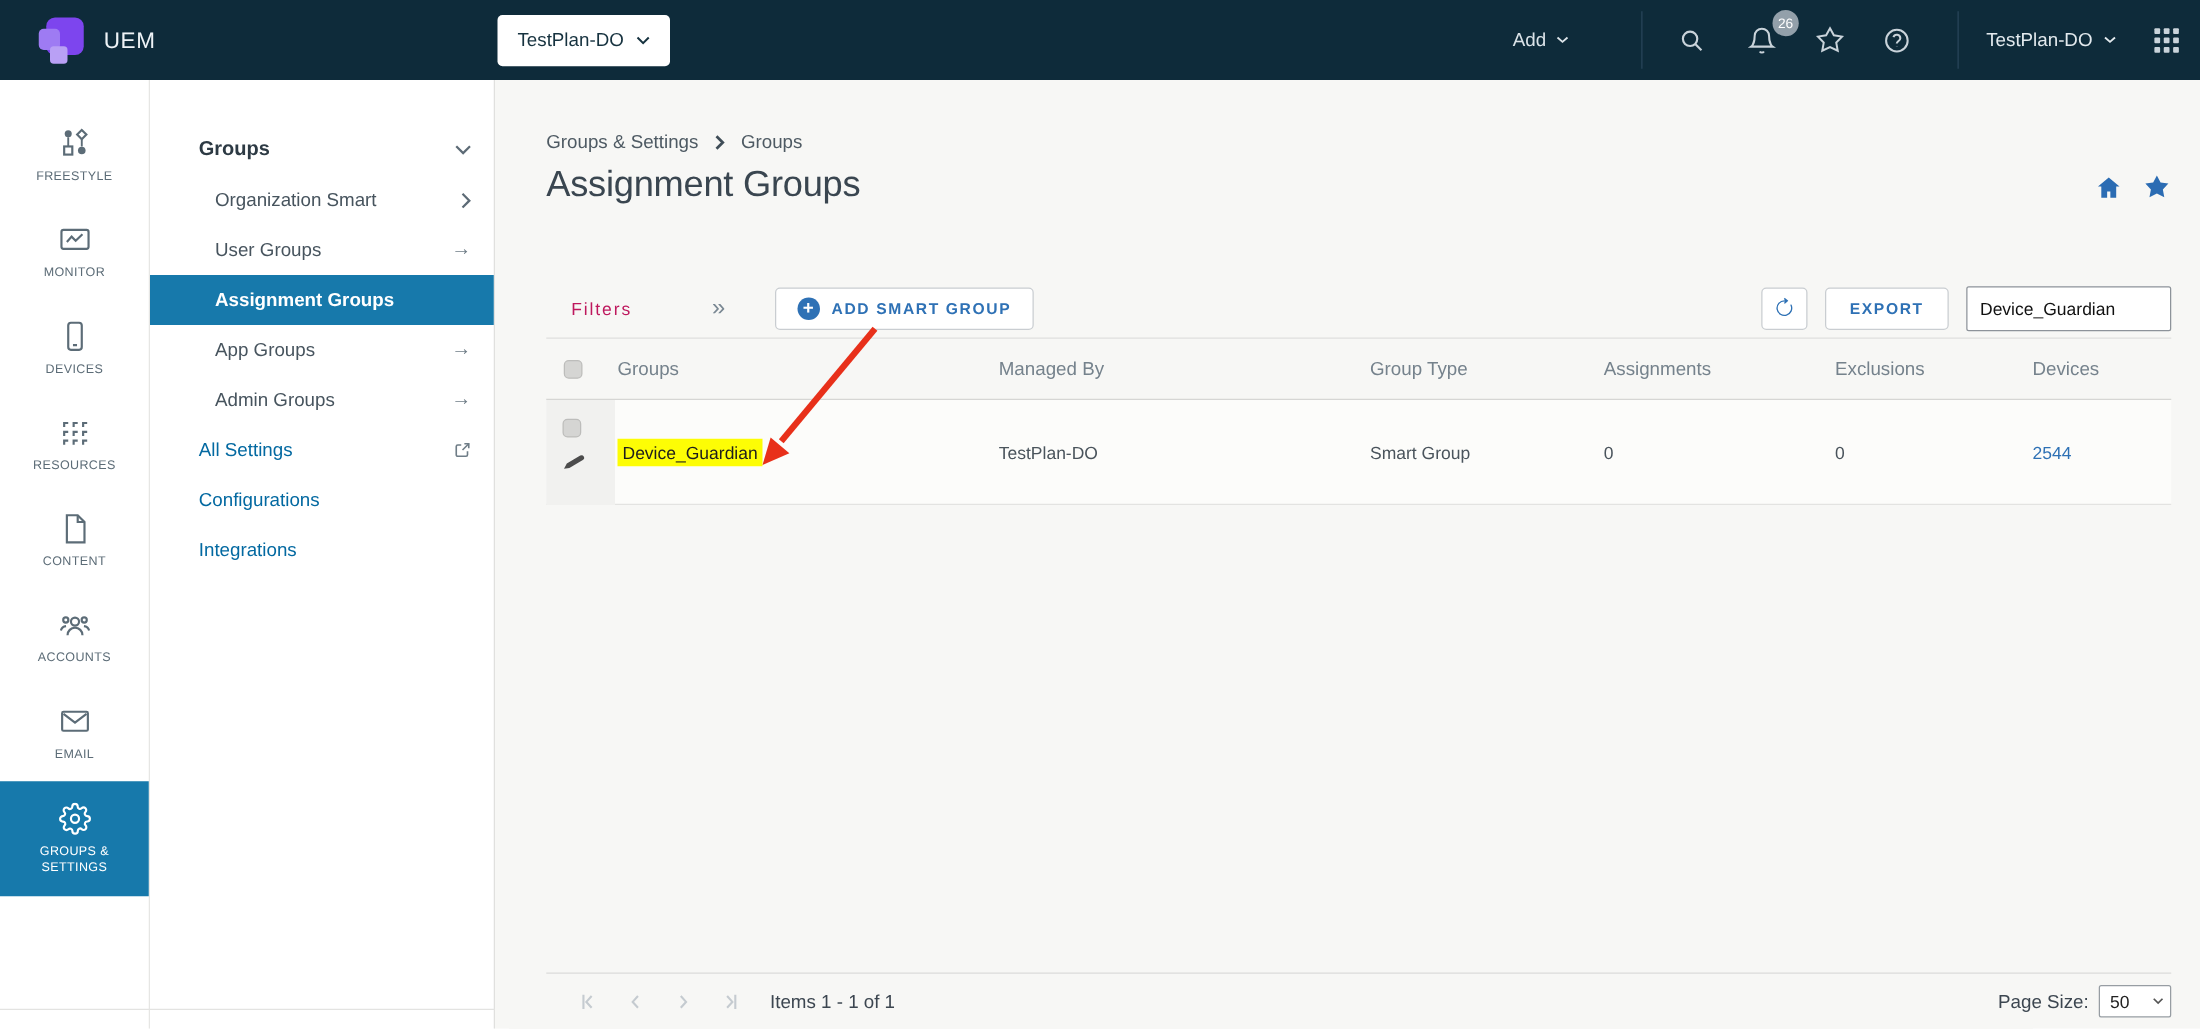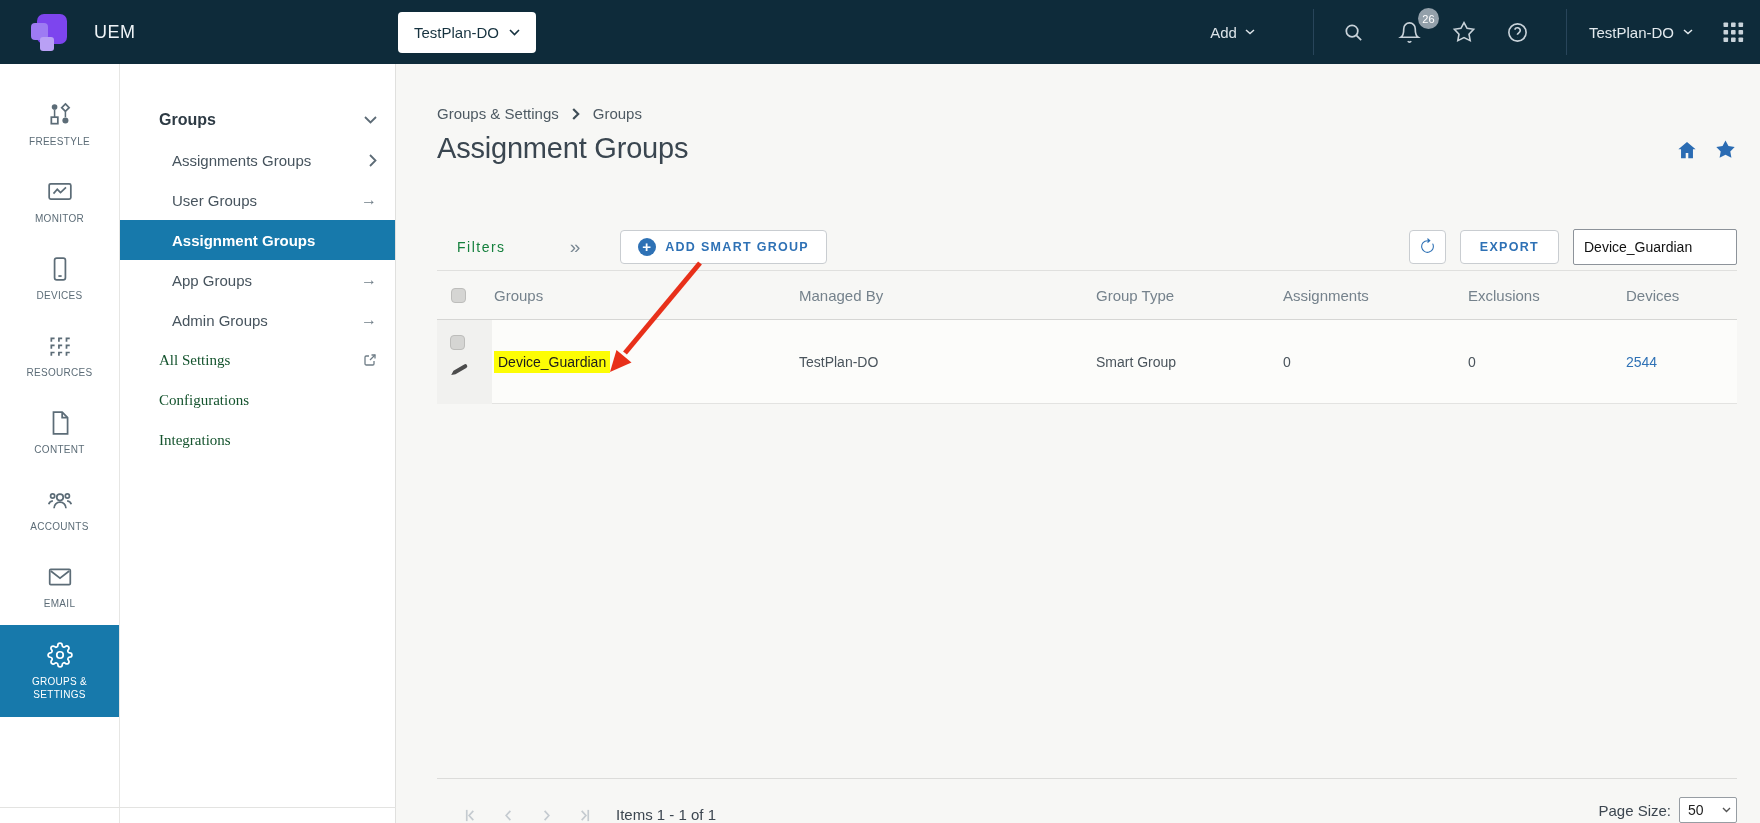--- a/index.html
+++ b/index.html
@@ -1,21 +1,21 @@
 <!DOCTYPE html>
 <html><head>
 <meta charset="utf-8">
 <style>
   * { box-sizing: border-box; margin: 0; padding: 0; }
   html, body { width: 1760px; height: 823px; font-family: "Liberation Sans", sans-serif; background: #fff; }
   .app { position: relative; width: 1760px; height: 823px; overflow: hidden; }
 
   
   .topbar { position: relative; height: 64px; background: #0e2b3a; display: flex; align-items: center; z-index: 10; }
-  .brand { display: flex; align-items: center; gap: 24px; padding-left: 30px; width: 398px; }
+  .brand { display: flex; align-items: center; gap: 13px; padding-left: 30px; width: 398px; }
   .logo { position: relative; width: 40px; height: 42px; cursor: pointer; }
   .logo .sq1 { position: absolute; left: 7px; top: 3px; width: 30px; height: 30px; background: #7d45ee; border-radius: 7px; }
   .logo .sq2 { position: absolute; left: 1px; top: 12px; width: 17px; height: 17px; background: #9e7bf3; border-radius: 4px; }
   .logo .sq3 { position: absolute; left: 10px; top: 26px; width: 14px; height: 14px; background: #b9a0f5; border-radius: 3px; }
   .product-name { color: #eef3f6; font-size: 18px; letter-spacing: .5px; }
   .og-btn { height: 41px; min-width: 138px; background: #fff; border: none; border-radius: 4px; display: flex; align-items: center; justify-content: center; gap: 10px; font-size: 15px; color: #16323f; cursor: pointer; font-family: inherit; }
   .top-right { margin-left: auto; display: flex; align-items: center; padding-right: 16px; color: #c9d3da; }
   .add-menu { display: flex; align-items: center; gap: 8px; font-size: 15px; color: #dbe3e8; cursor: pointer; margin-right: 58px; }
   .tb-divider { width: 1px; height: 46px; background: #28455a; }
   .tb-icon { display: flex; align-items: center; justify-content: flex-start; width: 30px; height: 30px; cursor: pointer; position: relative; }
@@ -36,36 +36,36 @@
   .rail-item.selected .rail-label { color: #fff; }
   .rail-item svg { width: 26px; height: 26px; }
   .sidebar-bottom-line { position: absolute; left: 0; bottom: 15px; width: 396px; height: 1px; background: #e3e3e1; z-index: 5; }
 
   
   .submenu { width: 276px; background: #fff; border-right: 1px solid #e0e0de; padding-top: 36px; }
   .menu-row { height: 40px; display: flex; align-items: center; cursor: pointer; position: relative; }
   .menu-row .right-glyph { position: absolute; right: 18px; display: flex; align-items: center; color: #6f7d87; }
   .menu-header { padding-left: 39px; font-size: 16px; font-weight: bold; color: #2d3a44; }
   .menu-sub { padding-left: 52px; font-size: 15px; color: #47545e; }
-  .menu-top { padding-left: 39px; font-size: 15px; color: #14532d; font-family: Liberation Serif, serif; }
+  .menu-top { padding-left: 39px; font-size: 15px; color: #0369a1; }
   .menu-row.selected { background: #1779ab; }
   .menu-row.selected .menu-label { color: #fff; font-weight: bold; }
   .arrow-char { font-size: 16px; color: #707d88; }
 
   
   .content { flex: 1; background: #f7f7f5; position: relative; padding: 41px 23px 0 41px; }
   .breadcrumb { display: flex; align-items: center; gap: 13px; font-size: 15px; color: #4e5a63; }
   .crumb { cursor: pointer; }
   .title-row { display: flex; align-items: flex-end; justify-content: space-between; margin-top: 10px; }
   .page-title { font-size: 29px; font-weight: 400; color: #3a4650; letter-spacing: -.2px; }
   .title-icons { display: flex; align-items: center; gap: 16px; padding-bottom: 4px; }
   .title-icons span { cursor: pointer; display: flex; }
 
   .toolbar { margin-top: 58px; height: 48px; display: flex; align-items: center; border-bottom: 1px solid #e0e0de; }
-  .filters-label { font-size: 14px; color: #15803d; letter-spacing: 1.5px; padding-left: 20px; cursor: pointer; }
+  .filters-label { font-size: 14px; color: #be185d; letter-spacing: 1.5px; padding-left: 20px; cursor: pointer; }
   .filters-expand { font-size: 19px; color: #7a8893; margin-left: 64px; cursor: pointer; line-height: 1; }
   .btn { background: #fff; border: 1px solid #c9cdd1; border-radius: 4px; color: #2e71b5; font-size: 12.5px; letter-spacing: 1.3px; font-weight: bold; display: flex; align-items: center; justify-content: center; cursor: pointer; font-family: inherit; }
   .add-smart-group { margin-left: 40px; height: 34px; padding: 0 17px; gap: 9px; }
   .plus-circle { width: 18px; height: 18px; border-radius: 50%; background: #2e71b5; color: #fff; font-size: 15px; font-weight: bold; display: flex; align-items: center; justify-content: center; line-height: 1; padding-bottom: 1px; }
   .toolbar-right { margin-left: auto; display: flex; align-items: center; gap: 11px; }
   .refresh-btn { width: 37px; height: 34px; }
   .export-btn { height: 34px; padding: 0 19px; margin-left: 3px; }
   .search-input { width: 164px; height: 36px; border: 1px solid #8d939a; border-radius: 2px; background: #fff; font-size: 14px; color: #111; padding: 0 10px; font-family: inherit; margin-left: 3px; }
 
   
@@ -75,21 +75,21 @@
   .t-head .th { font-size: 15px; color: #75828c; padding-left: 2px; cursor: pointer; }
   .checkbox { width: 15px; height: 15px; border-radius: 4px; background: #d5d5d3; border: 1px solid #bdbdbb; margin-left: 14px; cursor: pointer; }
   .t-data { height: 84px; border-bottom: 1px solid #e3e3e1; background: #fcfcfa; align-items: center; }
   .gutter-cell { height: 84px; background: #f1f1ef; display: flex; flex-direction: column; align-items: flex-start; padding-top: 15px; gap: 13px; }
   .pencil { margin-left: 13px; cursor: pointer; display: flex; }
   .td { font-size: 14px; color: #4a545c; padding-left: 2px; }
   .group-link { display: inline-block; background: #fdfd05; color: #1d1d1d; font-size: 14px; padding: 3px 4px; cursor: pointer; }
   .devices-link { color: #2e71b5; cursor: pointer; }
 
   
-  .list-footer { position: absolute; left: 41px; right: 23px; bottom: 0; height: 45px; border-top: 1px solid #dcdcda; display: flex; align-items: flex-end; }
+  .list-footer { position: absolute; left: 41px; right: 23px; bottom: 0; height: 45px; border-top: 1px solid #dcdcda; display: flex; align-items: center; }
   .pager { display: flex; align-items: center; gap: 23px; margin-left: 26px; }
   .pager span { display: flex; cursor: pointer; }
   .items-count { font-size: 15px; color: #3c4650; margin-left: 24px; }
   .page-size-wrap { margin-left: auto; display: flex; align-items: center; gap: 8px; font-size: 15px; color: #3c4650; }
   .page-size-select { width: 58px; height: 26px; border: 1px solid #979da3; border-radius: 2px; background: #fff; display: flex; align-items: center; justify-content: space-between; padding: 0 5px 0 8px; font-size: 14px; color: #222; cursor: pointer; }
 
   .annotation-arrow { position: absolute; left: 0; top: 0; pointer-events: none; z-index: 40; }
 </style>
 </head>
 <body>
@@ -239,21 +239,21 @@
     <nav class="submenu">
       <div class="menu-row menu-header">
         <span class="menu-label">Groups</span>
         <span class="right-glyph">
             <svg width="13" height="8" viewBox="0 0 13 8">
               <polyline points="1,1 6.5,6.5 12,1" fill="none" stroke="#5d6b76" stroke-width="1.8"></polyline>
             </svg>
           </span>
       </div>
       <div class="menu-row menu-sub">
-        <span class="menu-label">Assignments Groups</span>
+        <span class="menu-label">Organization Smart</span>
         <span class="right-glyph">
             <svg width="8" height="13" viewBox="0 0 8 13">
               <polyline points="1,1 6.5,6.5 1,12" fill="none" stroke="#5d6b76" stroke-width="1.8"></polyline>
             </svg>
           </span>
       </div>
       <div class="menu-row menu-sub">
         <span class="menu-label">User Groups</span>
         <span class="right-glyph arrow-char">→</span>
       </div>

